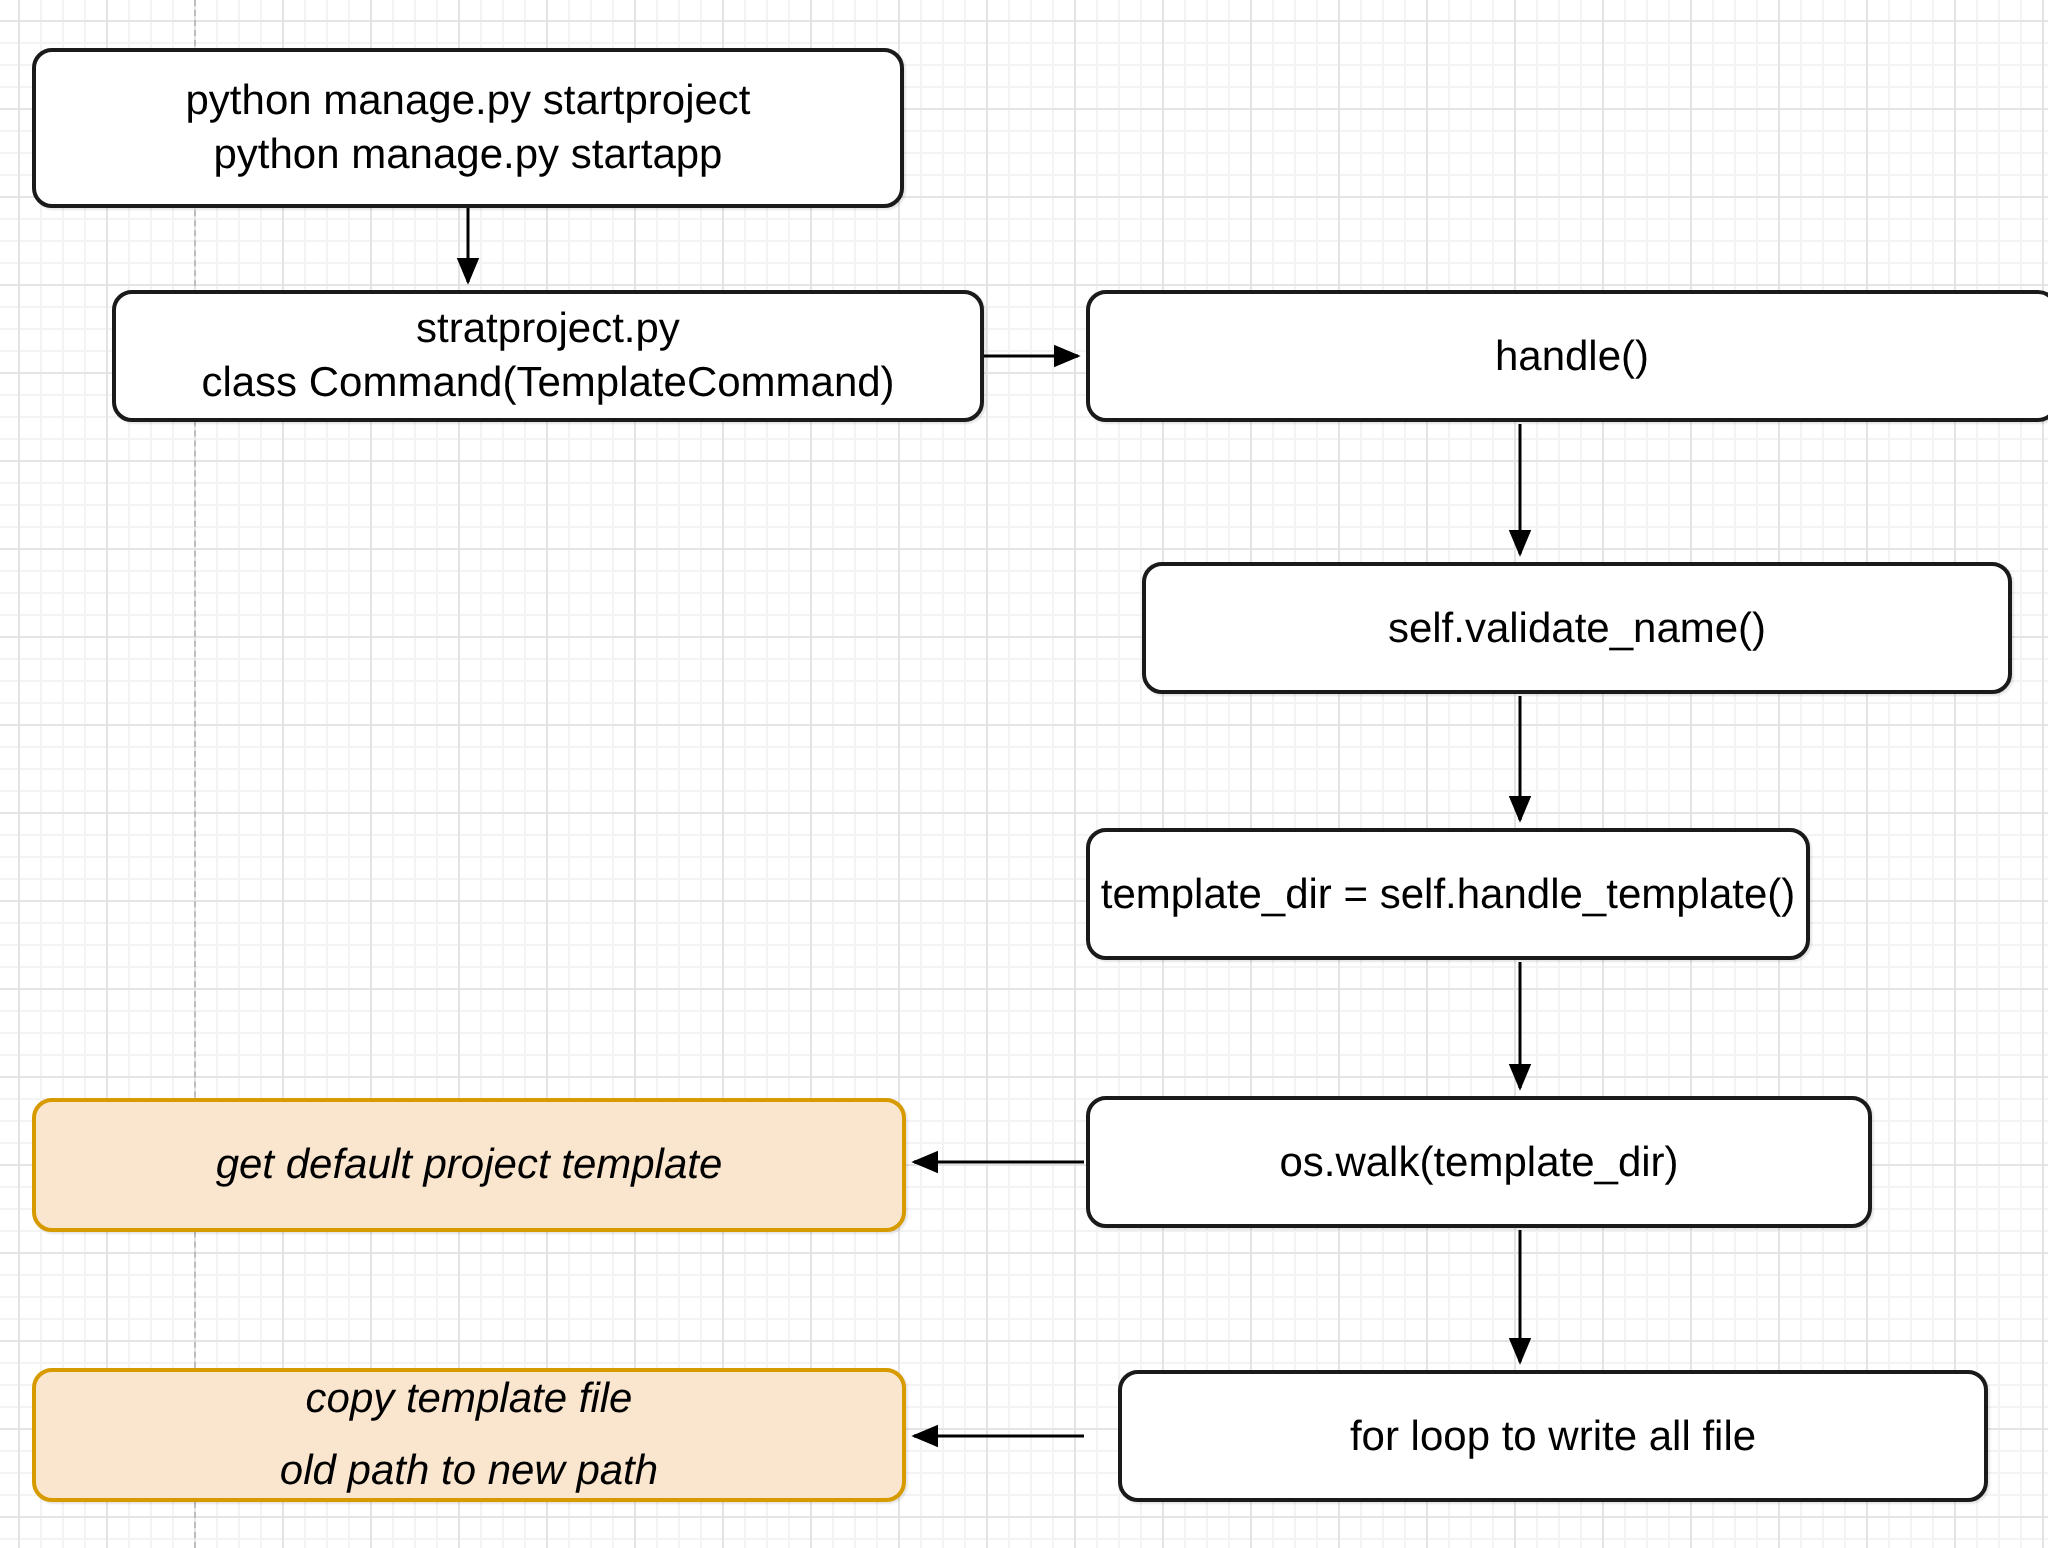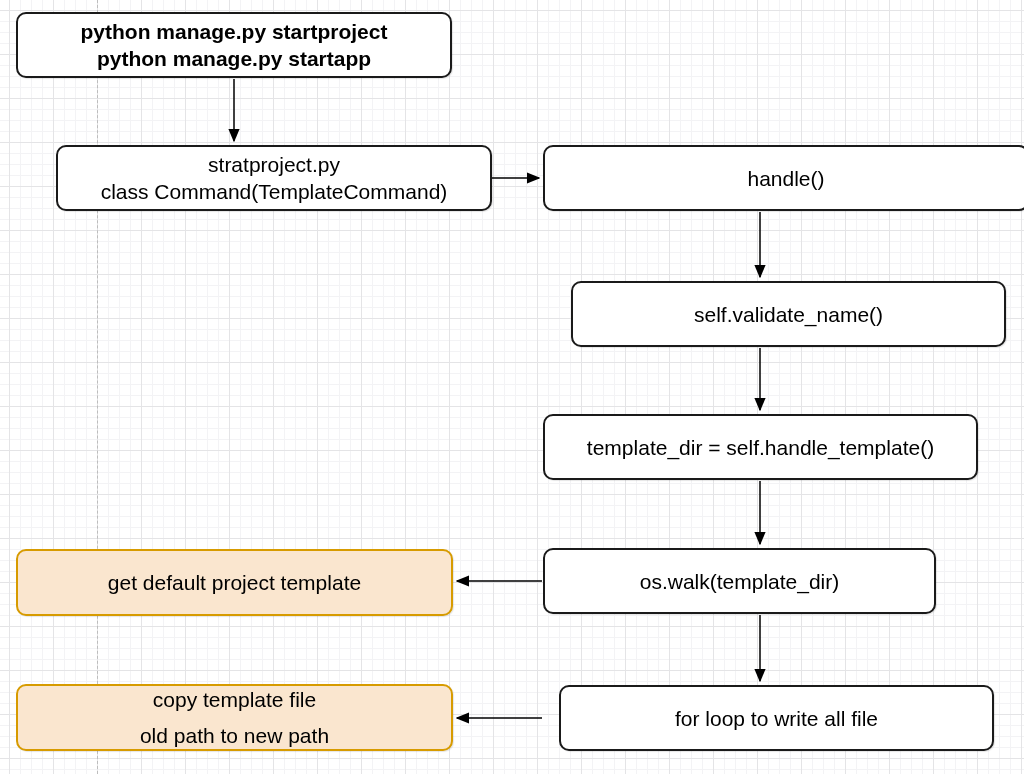--- a/index.html
+++ b/index.html
@@ -51,20 +51,21 @@
     text-align: center;
     font-size: 21px;
     line-height: 27px;
     color: #000000;
     z-index: 3;
     box-shadow: 1px 1px 1px rgba(0,0,0,0.10);
   }
   .node.highlight {
     background: var(--highlight-fill, #fae6cf);
     border-color: var(--highlight-border, #d79b00);
+    font-style: italic;
   }
 </style>
 </head>
 <body>
 
 <div class="canvas">
 
   <div class="page-divider"></div>
 
   <svg class="arrows" width="1024" height="774" viewBox="0 0 1024 774">
@@ -76,39 +77,39 @@
     <line x1="234" y1="79" x2="234" y2="141" stroke="#000000" stroke-width="1.5" marker-end="url(#arrowhead)"></line>
     <line x1="453" y1="178" x2="539" y2="178" stroke="#000000" stroke-width="1.5" marker-end="url(#arrowhead)"></line>
     <line x1="760" y1="212" x2="760" y2="277" stroke="#000000" stroke-width="1.5" marker-end="url(#arrowhead)"></line>
     <line x1="760" y1="348" x2="760" y2="410" stroke="#000000" stroke-width="1.5" marker-end="url(#arrowhead)"></line>
     <line x1="760" y1="481" x2="760" y2="544" stroke="#000000" stroke-width="1.5" marker-end="url(#arrowhead)"></line>
     <line x1="542" y1="581" x2="457" y2="581" stroke="#000000" stroke-width="1.5" marker-end="url(#arrowhead)"></line>
     <line x1="760" y1="615" x2="760" y2="681" stroke="#000000" stroke-width="1.5" marker-end="url(#arrowhead)"></line>
     <line x1="542" y1="718" x2="457" y2="718" stroke="#000000" stroke-width="1.5" marker-end="url(#arrowhead)"></line>
   </svg>
 
-  <div class="node" style="left:16px; top:12px; width:436px; height:66px;font-weight:bold;">
+  <div class="node" style="left:16px; top:24px; width:436px; height:80px;">
     <span>python manage.py startproject</span>
     <span>python manage.py startapp</span>
   </div>
 
   <div class="node" style="left:16px; top:145px; width:436px; height:66px;margin-left:40px;">
     <span>stratproject.py</span>
     <span>class Command(TemplateCommand)</span>
   </div>
 
   <div class="node" style="left:543px; top:145px; width:486px; height:66px;">
     <span>handle()</span>
   </div>
 
   <div class="node" style="left:543px; top:281px; width:435px; height:66px;margin-left:28px;">
     <span>self.validate_name()</span>
   </div>
 
-  <div class="node" style="left:543px; top:414px; width:435px; height:66px;">
+  <div class="node" style="left:543px; top:414px; width:362px; height:66px;">
     <span>template_dir = self.handle_template()</span>
   </div>
 
   <div class="node" style="left:543px; top:548px; width:393px; height:66px;text-align:right;">
     <span>os.walk(template_dir)</span>
   </div>
 
   <div class="node highlight" style="left:16px; top:549px; width:437px; height:67px;">
     <span>get default project template</span>
   </div>

